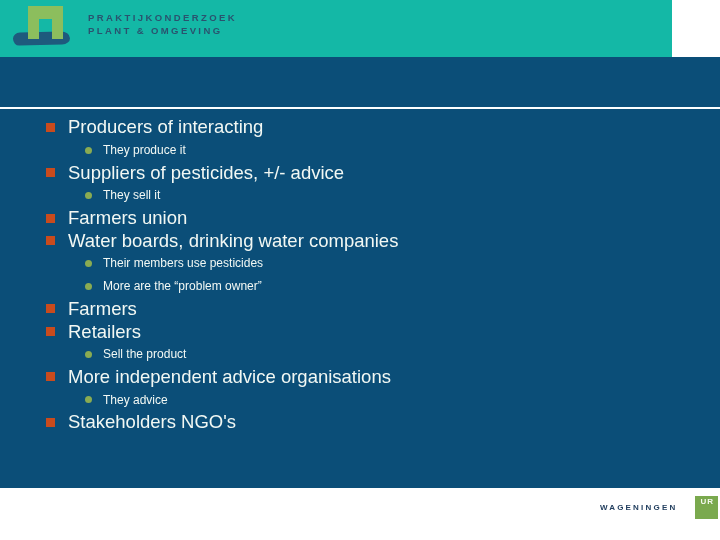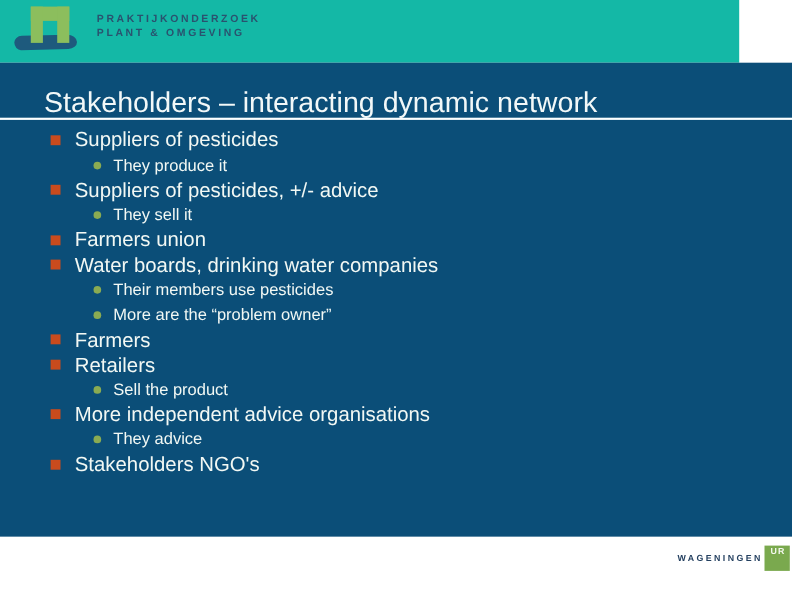--- a/index.html
+++ b/index.html
@@ -83,21 +83,21 @@
     width: 720px;
   }
   .row {
     display: flex;
     align-items: center;
     height: 22.7px;
     color: #F2F8F4;
     white-space: nowrap;
   }
   .row.l1 { padding-left: 46px; font-size: 18.5px; }
-  .row.l2 { padding-left: 85px; font-size: 15px; }
+  .row.l2 { padding-left: 85px; font-size: 12px; }
   .sq {
     flex: 0 0 auto;
     width: 9px; height: 9px;
     background: #C94B1D;
     margin-right: 13px;
   }
   .dot {
     flex: 0 0 auto;
     width: 7px; height: 7px;
     border-radius: 50%;
@@ -117,21 +117,21 @@
     right: 2px; top: 14px;
     display: flex;
     align-items: center;
     height: 11px;
   }
   .wur-text {
     color: #233F5F;
     font-size: 8px;
     font-weight: bold;
     letter-spacing: 2.2px;
-    margin-right: 2px;
+    margin-right: 18px;
   }
   .wur-badge {
     display: inline-block;
     background: #7AA94E;
     color: #F4F8EE;
     font-size: 8px;
     font-weight: bold;
     letter-spacing: 1px;
     padding: 1px 4px 13px 5px;
     line-height: 9px;
@@ -147,26 +147,25 @@
       <div class="logo-brush"></div>
       <div class="logo-arch"></div>
     </div>
     <div class="logo-text">
       <div>PRAKTIJKONDERZOEK</div>
       <div>PLANT &amp; OMGEVING</div>
     </div>
   </div>
 
   <div class="blue-body">
-    <h1 class="slide-title">Stakeholders – interacting dynamic network</h1>
     <div class="title-rule"></div>
     <div class="bullet-list" id="bullet-list">
         <div class="row l1">
           <span class="sq"></span>
-          <span class="txt">Suppliers of pesticides</span>
+          <span class="txt">Producers of interacting</span>
         </div>
         <div class="row l2">
           <span class="dot"></span>
           <span class="txt">They produce it</span>
         </div>
         <div class="row l1">
           <span class="sq"></span>
           <span class="txt">Suppliers of pesticides, +/- advice</span>
         </div>
         <div class="row l2">

